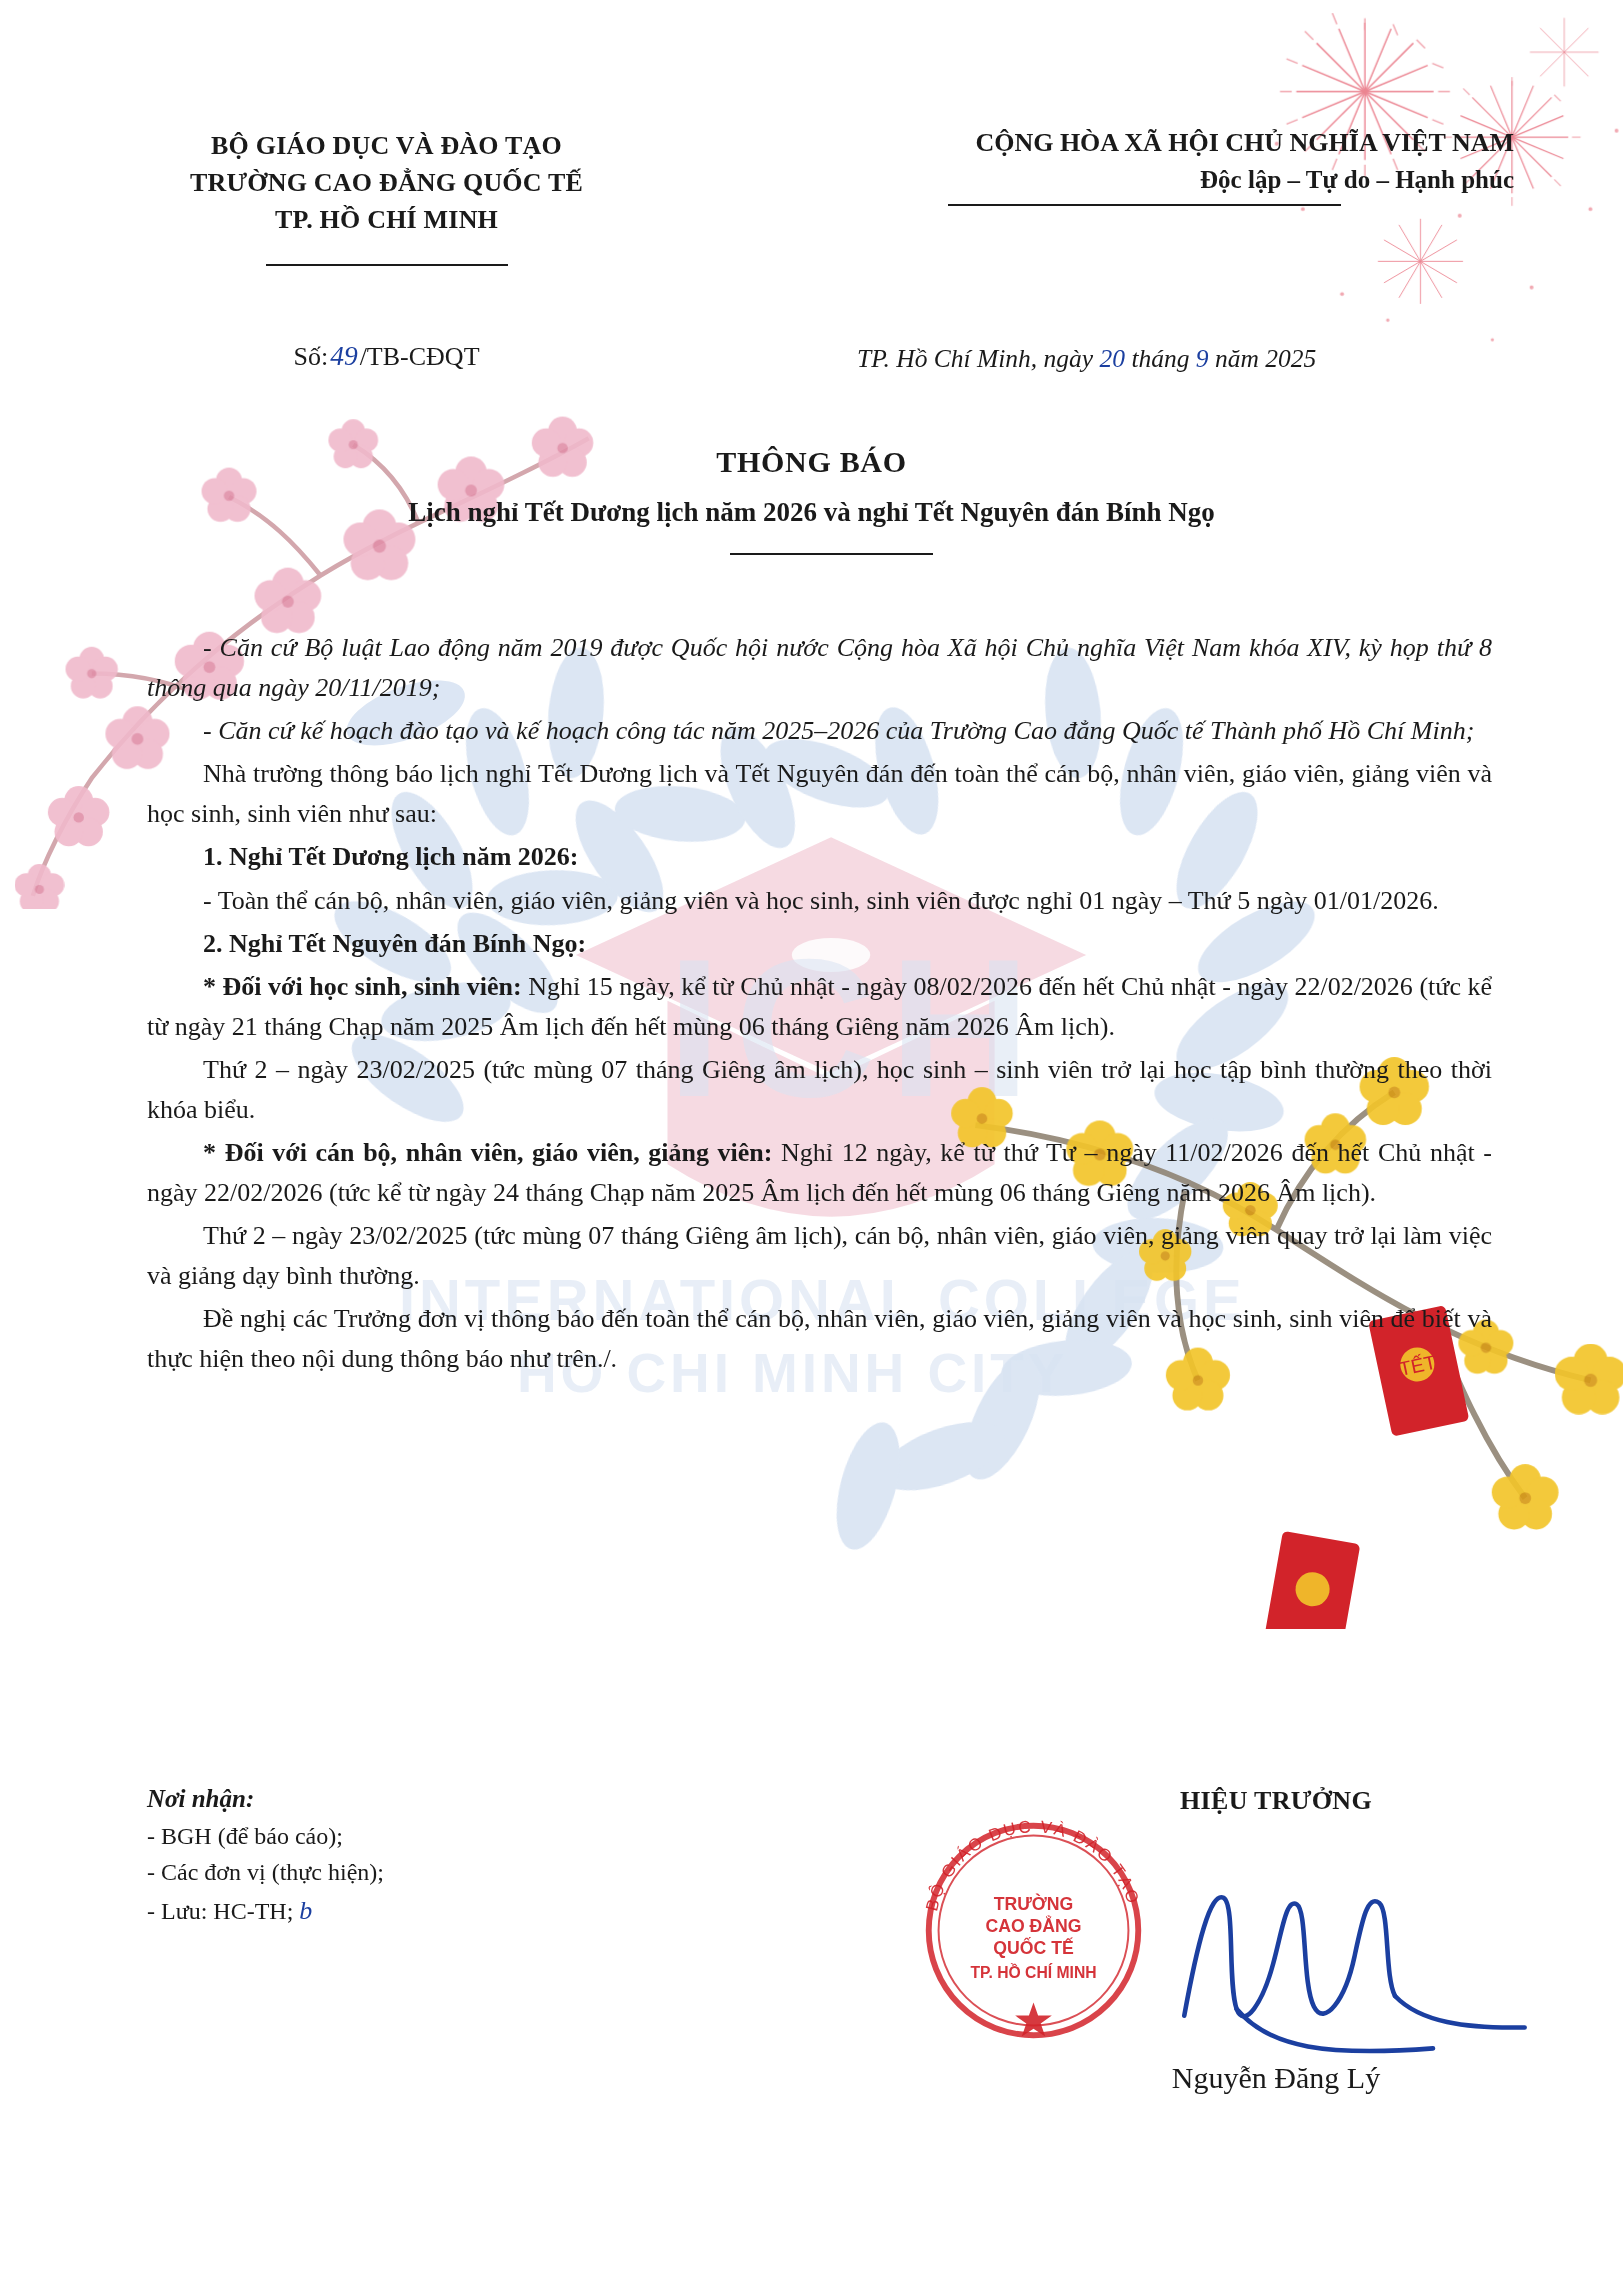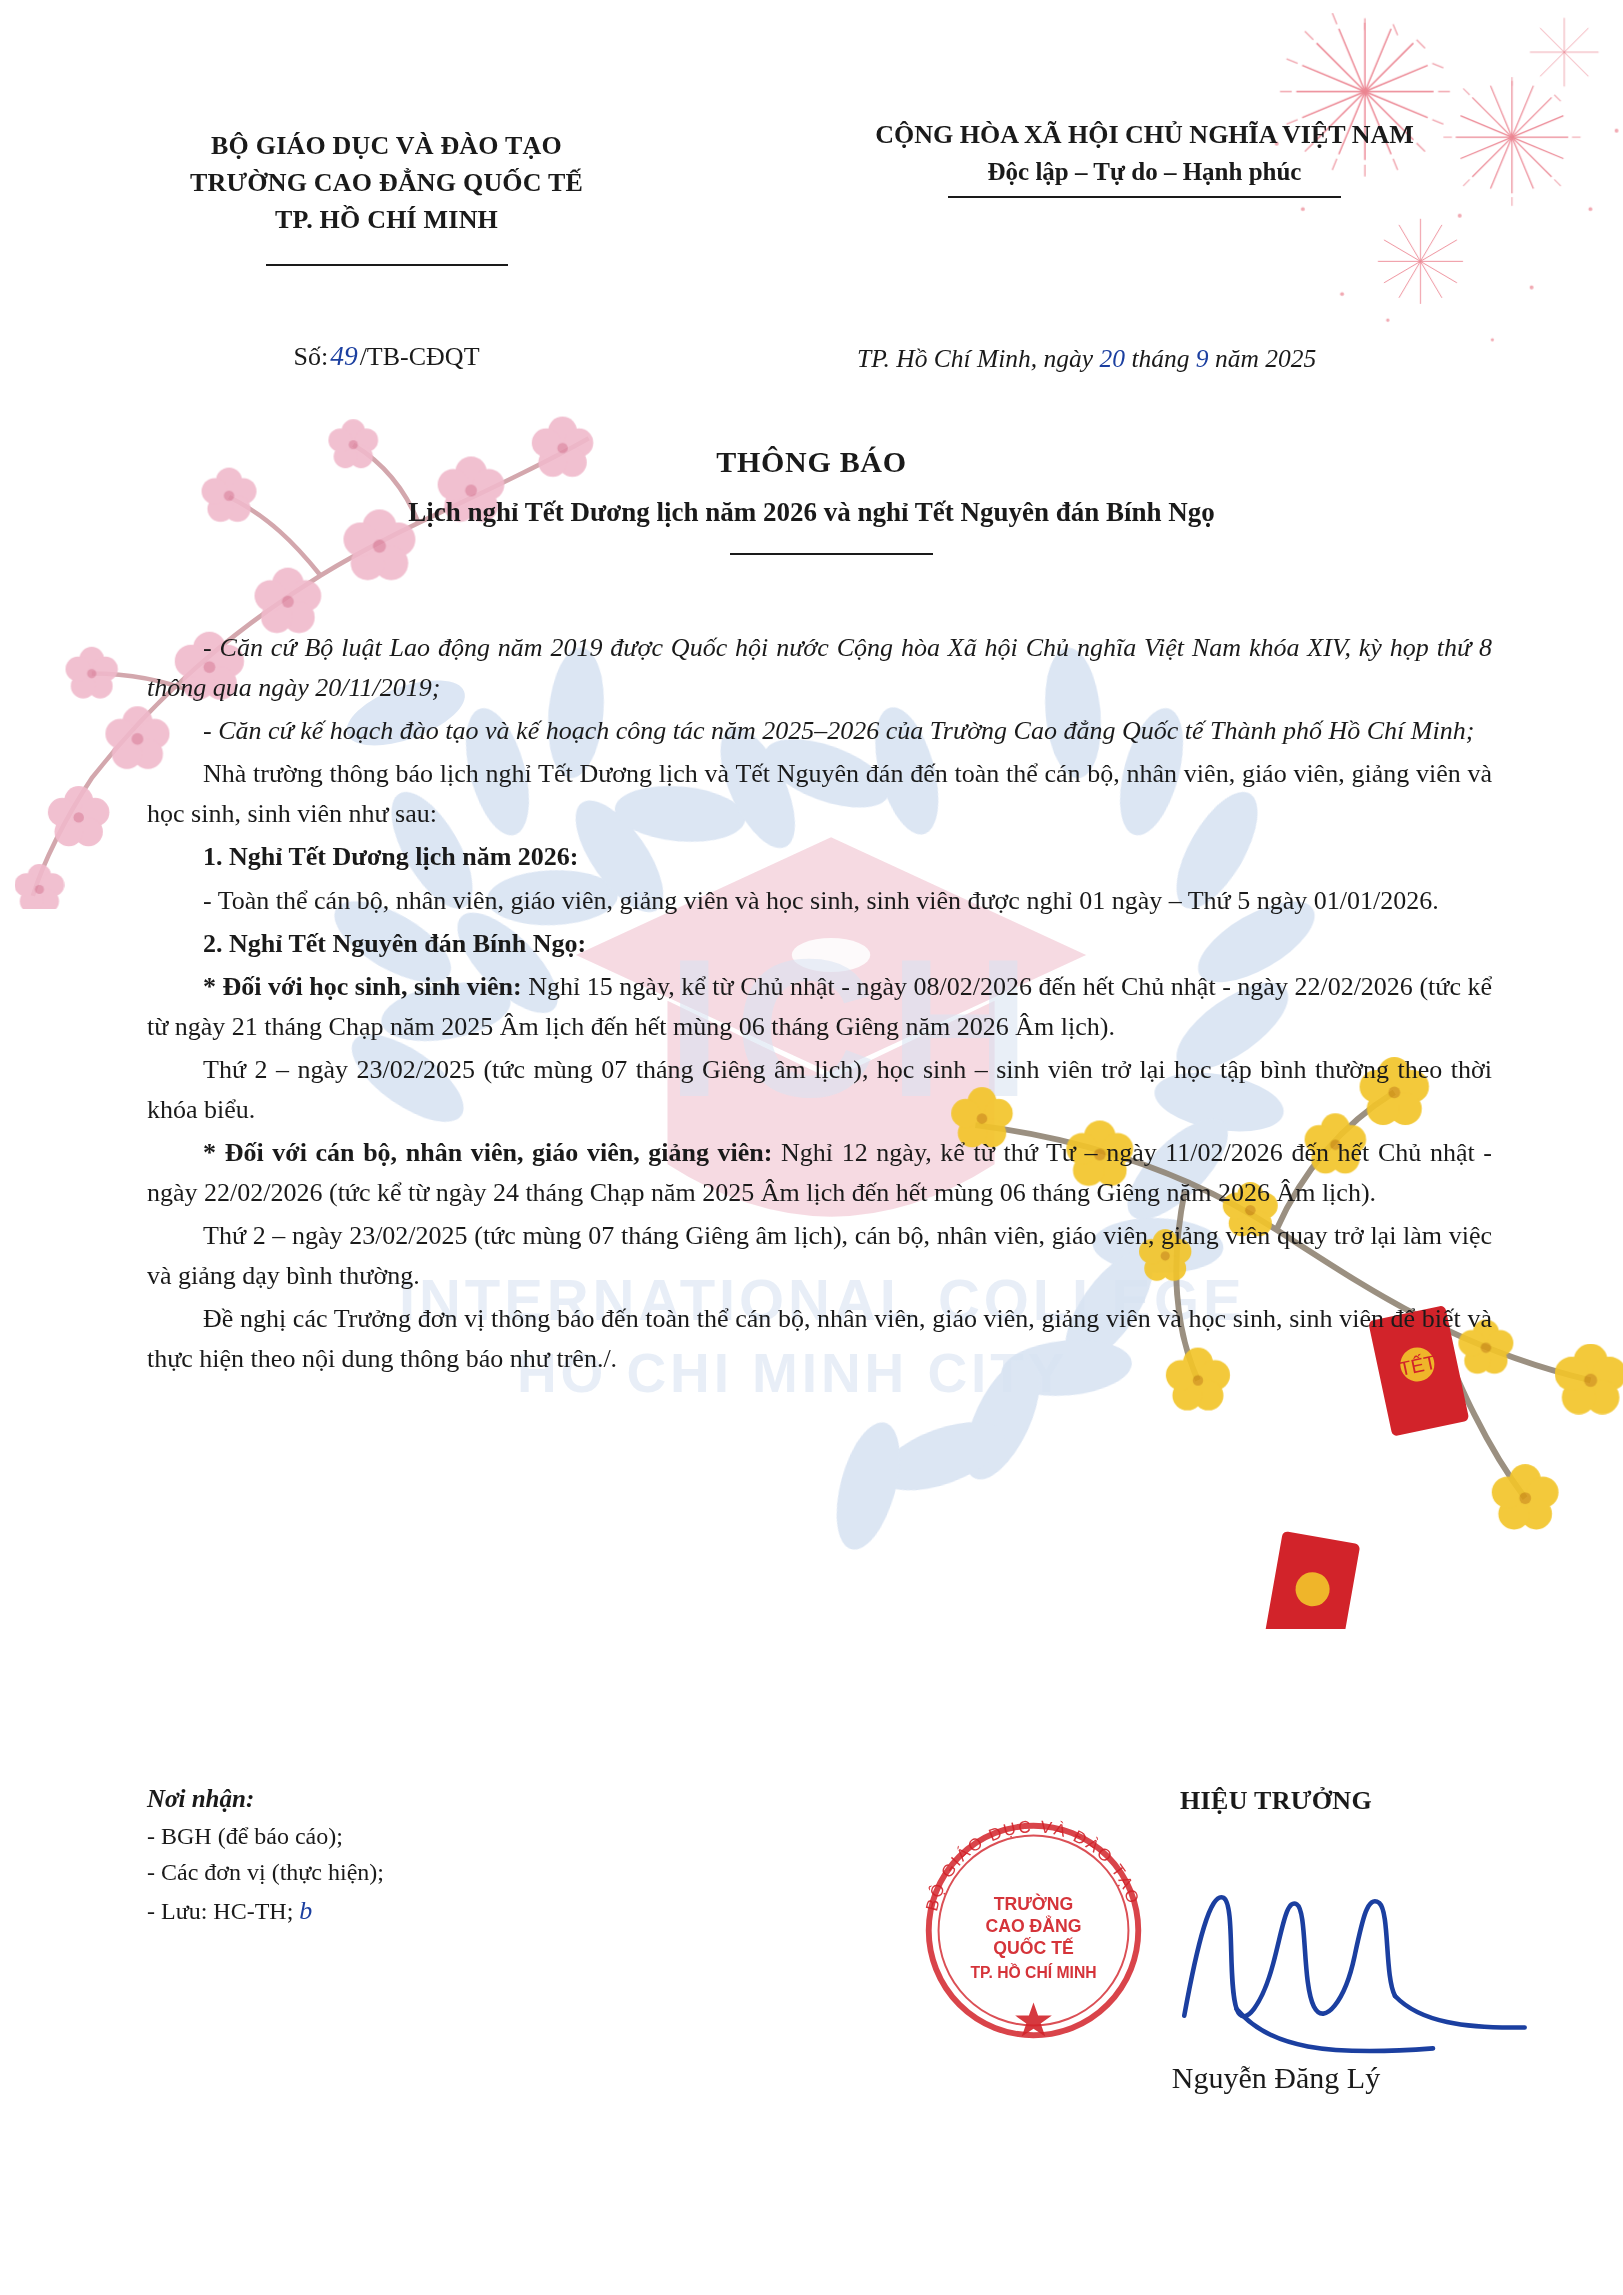--- a/index.html
+++ b/index.html
@@ -56,23 +56,23 @@
     text-align: center;
     font-family: "Liberation Serif", serif;
     font-weight: bold;
     font-size: 26px;
     line-height: 1.42;
     letter-spacing: 0.2px;
   }
   .hdr-right {
     position: absolute;
     left: 775px;
-    top: 116px;
+    top: 124px;
     width: 739px;
-    text-align: center;
+    text-align: right;
     font-family: "Liberation Serif", serif;
     font-weight: bold;
     font-size: 26px;
     line-height: 1.45;
   }
   .hdr-right .sub { font-size: 25px; }
 
   .rule {
     height: 2px;
     background: #1a1a1a;

